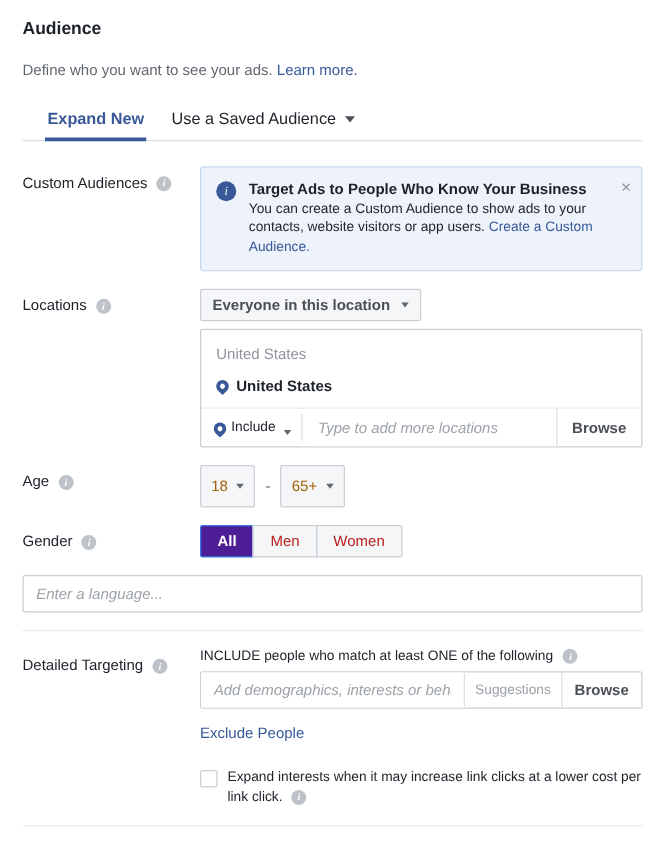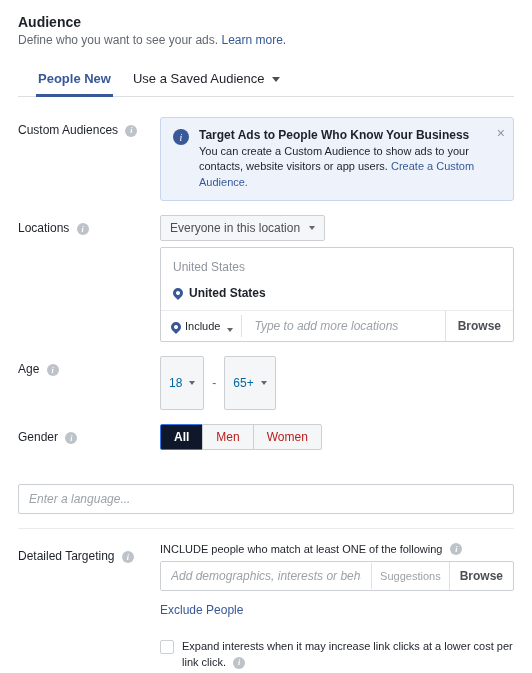--- a/index.html
+++ b/index.html
@@ -6,21 +6,21 @@
   body {
     margin: 0;
     font-family: Helvetica, Arial, sans-serif;
     font-size: 12px;
     color: #1d2129;
     background: #fff;
     width: 532px;
   }
   .container { padding: 10px 18px 18px 18px; }
   .section-title { font-size: 14px; font-weight: bold; margin-top: 4px; }
-  .section-sub { color: #616770; font-size: 12px; margin-top: 3px; }
+  .section-sub { color: #616770; font-size: 12px; margin-top: 19px; }
   .link { color: #365899; text-decoration: none; cursor: pointer; }
   .tabs { border-bottom: 1px solid #dddfe2; margin-top: 16px; display: flex; gap: 18px; padding-left: 18px; }
   .tab { padding: 8px 2px 10px 2px; font-size: 13px; cursor: pointer; position: relative; }
   .tab.active { color: #385898; font-weight: bold; }
   .tab.active::after {
     content: ""; position: absolute; left: 0; right: 0; bottom: -1px;
     height: 3px; background: #385898;
   }
   .tab.saved { color: #1d2129; }
   .caret-down {
@@ -57,21 +57,21 @@
   }
   .callout .title { font-weight:bold;font-size:12px;margin-bottom:2px; }
   .callout .body { font-size:11px;line-height:1.4;color:#1d2129; }
   .callout .close {
     position:absolute;top:8px;right:8px;color:#90949c;font-size:14px;
     cursor:pointer;line-height:1;
   }
   .selectish {
     display:inline-flex;align-items:center;gap:6px;background:#f5f6f7;
     border:1px solid #ccd0d5;border-radius:2px;padding:5px 9px;font-size:12px;
-    font-weight:normal;color:#4b4f56;cursor:pointer;
+    font-weight:bold;color:#4b4f56;cursor:pointer;
   }
   .box { border:1px solid #ccd0d5;border-radius:2px;background:#fff; }
   .loc-box { margin-top:6px; }
   .loc-head { padding:12px 12px 6px 12px;color:#90949c;font-size:12px; }
   .loc-item {
     padding:6px 12px 10px 12px;display:flex;align-items:center;gap:6px;
     font-weight:bold;font-size:12px;color:#1d2129;
   }
   .pin {
     width:10px;height:10px;background:#385898;border-radius:50% 50% 50% 0;
@@ -94,35 +94,35 @@
   }
   .loc-in::placeholder { color:#9ca2a8;font-style:italic; }
   .browse {
     padding:8px 12px;font-size:12px;color:#4b4f56;border-left:1px solid #e0e0e0;
     font-weight:bold;cursor:pointer;
   }
   .bulk-link { color:#365899;font-size:12px;margin-top:8px;display:inline-block;cursor:pointer; }
   .age-group { display:flex;align-items:center;gap:8px; }
   .age-sel {
     background:#f5f6f7;border:1px solid #ccd0d5;border-radius:2px;
-    padding:19px 8px;font-size:12px;color:#0369a1;display:inline-flex;
+    padding:9px 8px;font-size:12px;color:#a16207;display:inline-flex;
     align-items:center;gap:4px;cursor:pointer;
   }
   .dash { color:#606770; }
   .btn-group { display:flex; }
   .btn-g {
     border:1px solid #ccd0d5;padding:5px 13px;font-size:12px;color:#b91c1c;
     background:#f5f6f7;cursor:pointer;margin-left:-1px;
   }
   .btn-g:first-child { margin-left:0;border-radius:2px 0 0 2px; }
   .btn-g:last-child { border-radius:0 2px 2px 0; }
-  .btn-g.active { background:#0f172a;color:#fff;border-color:#3578e5;font-weight:bold; }
+  .btn-g.active { background:#4c1d95;color:#fff;border-color:#3578e5;font-weight:bold; }
   .text-in {
     width:100%;border:1px solid #ccd0d5;border-radius:2px;padding:7px 10px;
-    font-size:12px;color:#0369a1;outline:none;margin-top:20px;
+    font-size:12px;color:#0369a1;outline:none;
   }
   .text-in::placeholder, .target-in::placeholder { color:#9ca2a8;font-style:italic; }
   .hr { border:none;border-top:1px solid #e9ebee;margin:14px 0; }
   .dt-head {
     font-size:11px;color:#1d2129;margin-bottom:6px;display:flex;
     align-items:center;gap:4px;
   }
   .dt-box { display:flex;align-items:center;border:1px solid #ccd0d5;border-radius:2px; }
   .target-in {
     flex:1;border:none;outline:none;padding:7px 10px;font-size:12px;
@@ -148,21 +148,21 @@
 <body>
 
 <div class="container">
   <div class="section-title">Audience</div>
   <div class="section-sub">
     <span>Define who you want to see your ads.</span>
     <a class="link">Learn more.</a>
   </div>
 
   <div class="tabs">
-    <div class="tab active">People New</div>
+    <div class="tab active">Expand New</div>
     <div class="tab saved">
       <span>Use a Saved Audience</span>
       <span class="caret-down"></span>
     </div>
   </div>
 
   <div class="form-area">
 
     <div class="row">
       <div class="label-col">

